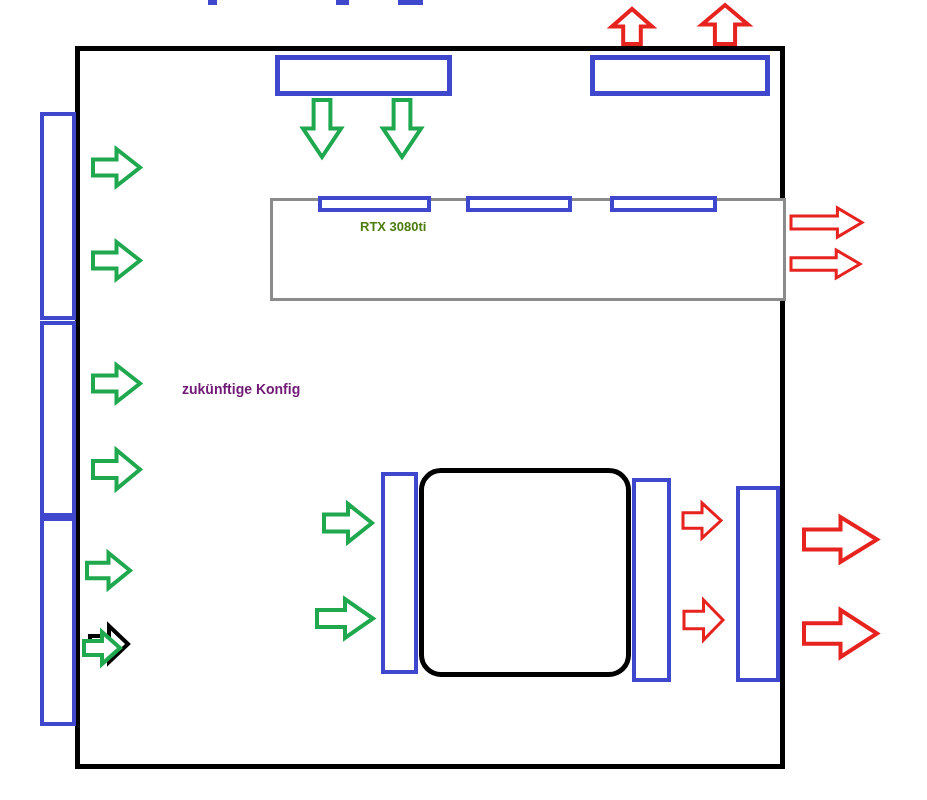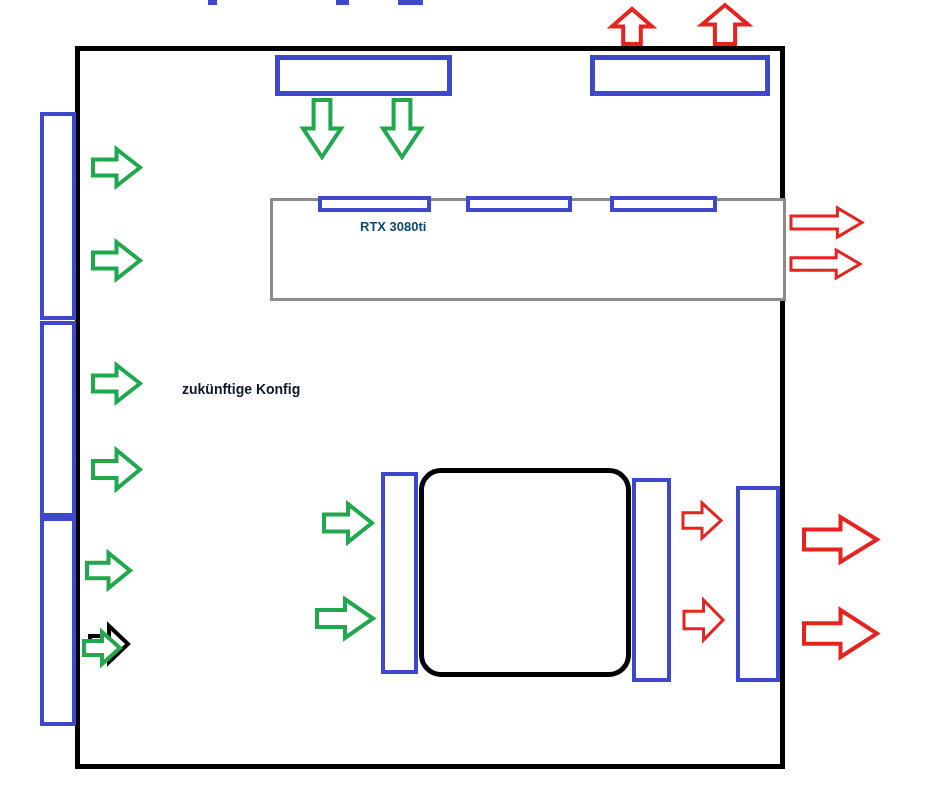--- a/index.html
+++ b/index.html
@@ -21,22 +21,22 @@
   .gpu-label { font-size: 13px; }
   .config-label { font-size: 14px; }
 </style>
 </head>
 <body>
 
 <div class="canvas">
   <div class="abs case-outline" style="left: 75px; top: 46px; width: 710px; height: 723px; border: 5px solid rgb(0, 0, 0);"></div>
   <div class="abs body-box" style="left: 270px; top: 198px; width: 516px; height: 103px; border: 3px solid rgb(139, 139, 139);"></div>
   <div class="abs body-box" style="left: 419px; top: 468px; width: 212px; height: 209px; border: 5px solid rgb(0, 0, 0); border-radius: 22px;"></div>
-  <span class="abs label gpu-label" style="left: 360px; top: 219px; color: #0c4a6e;">RTX 3080ti</span>
-  <span class="abs label config-label" style="left: 182px; top: 381px; color: #0f172a;">zukünftige Konfig</span>
+  <span class="abs label gpu-label" style="left: 360px; top: 219px; color: #4d7c0f;">RTX 3080ti</span>
+  <span class="abs label config-label" style="left: 182px; top: 381px; color: #701a75;">zukünftige Konfig</span>
   <div id="fans">
       <div class="abs fan" style="left: 40px; top: 112px; width: 36px; height: 208px; border: 4px solid rgb(63, 72, 204);"></div>
       <div class="abs fan" style="left: 40px; top: 321px; width: 36px; height: 196px; border: 4px solid rgb(63, 72, 204);"></div>
       <div class="abs fan" style="left: 40px; top: 517px; width: 36px; height: 209px; border: 4px solid rgb(63, 72, 204);"></div>
       <div class="abs fan" style="left: 275px; top: 55px; width: 177px; height: 41px; border: 5px solid rgb(63, 72, 204);"></div>
       <div class="abs fan" style="left: 590px; top: 55px; width: 180px; height: 41px; border: 5px solid rgb(63, 72, 204);"></div>
       <div class="abs fan" style="left: 318px; top: 196px; width: 113px; height: 16px; border: 4px solid rgb(63, 72, 204);"></div>
       <div class="abs fan" style="left: 466px; top: 196px; width: 106px; height: 16px; border: 4px solid rgb(63, 72, 204);"></div>
       <div class="abs fan" style="left: 610px; top: 196px; width: 107px; height: 16px; border: 4px solid rgb(63, 72, 204);"></div>
       <div class="abs fan" style="left: 381px; top: 472px; width: 37px; height: 202px; border: 4px solid rgb(63, 72, 204);"></div>

